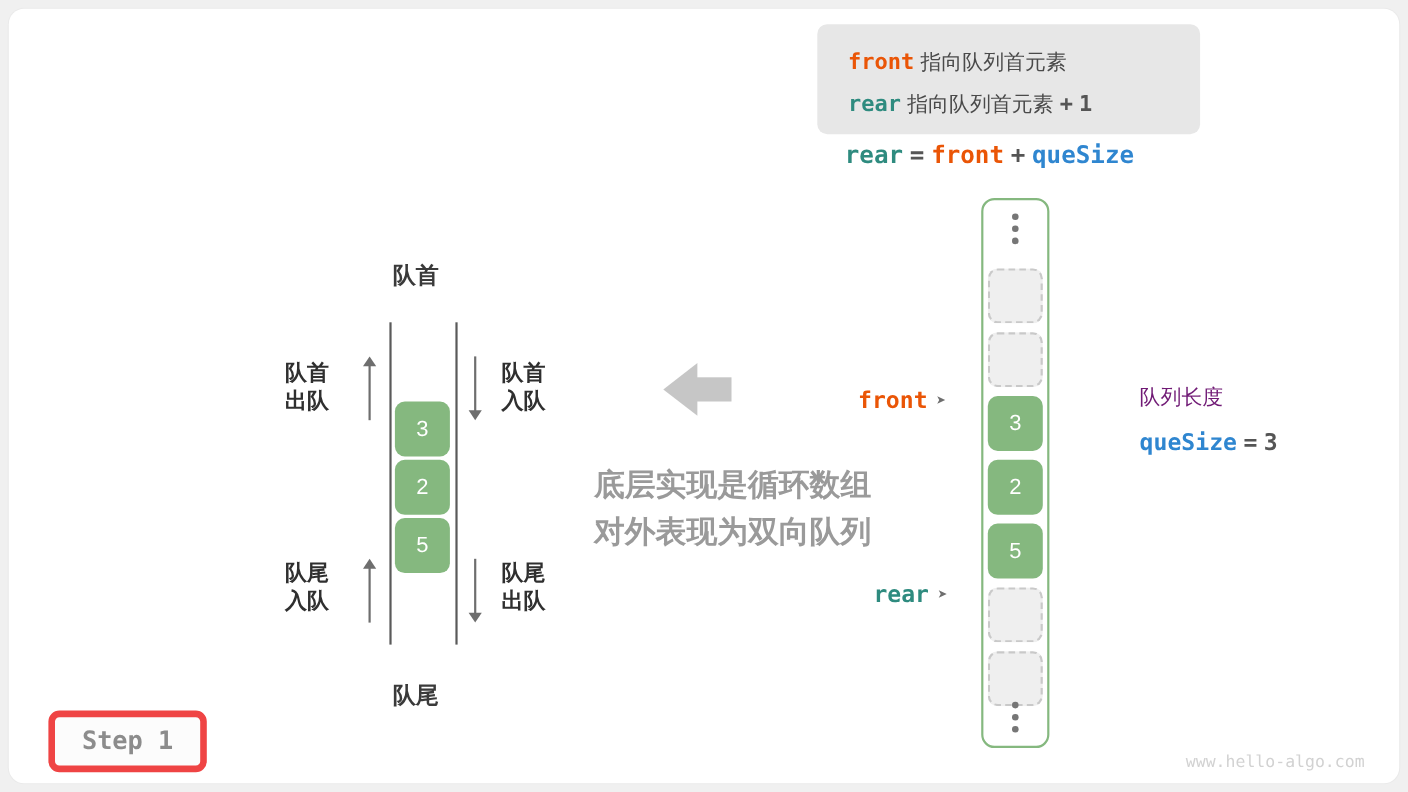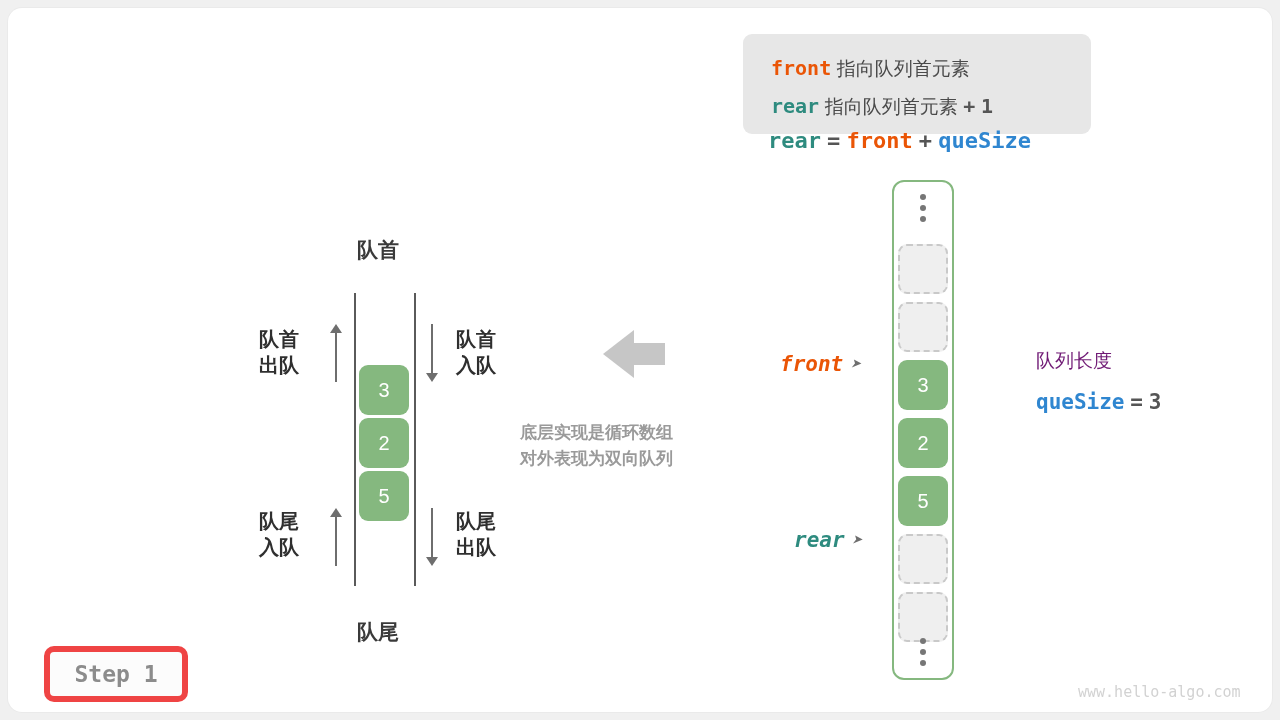--- a/index.html
+++ b/index.html
@@ -18,21 +18,20 @@
     box-shadow: 0 0 0 1px #eaeaea;
   }
   .abs { position: absolute; }
 
   
   #info-box {
     left: 735px; top: 14px;
     width: 348px; height: 100px;
     background: #e7e7e7;
     border-radius: 9px;
-    margin-top: 12px;
   }
   .info-line {
     position: absolute;
     left: 28px;
     white-space: nowrap;
     font-size: 20px;
     color: #4a4a4a;
   }
   #info-line-1 { top: 22px; }
   #info-line-2 { top: 60px; }
@@ -101,21 +100,20 @@
     background: #85b87f;
   }
 
   
   .ptr {
     position: absolute;
     white-space: nowrap;
     font-family: "DejaVu Sans Mono", "Liberation Mono", monospace;
     font-weight: bold;
     font-size: 21px;
-    font-style: italic;
   }
   .ptr .arrowhead {
     display: inline-block;
     margin-left: 8px;
     color: #6e6e6e;
     font-size: 15px;
     vertical-align: 2px;
   }
   #ptr-front { left: 772px; top: 344px; color: #ea5506; }
   #ptr-rear  { left: 786px; top: 520px; color: #2e8b7f; }
@@ -209,22 +207,22 @@
     position: absolute;
     left: 0; top: 0;
     width: 0; height: 0;
     border-top: 24px solid transparent;
     border-bottom: 24px solid transparent;
     border-right: 31px solid #c6c6c6;
   }
 
   
   #center-note {
-    left: 512px; top: 412px;
-    font-size: 17px;
+    left: 532px; top: 412px;
+    font-size: 28px;
     font-weight: bold;
     color: #9a9a9a;
     line-height: 1.52;
     text-align: right;
     white-space: nowrap;
   }
 
   
   #step-badge {
     left: 36px; top: 638px;

